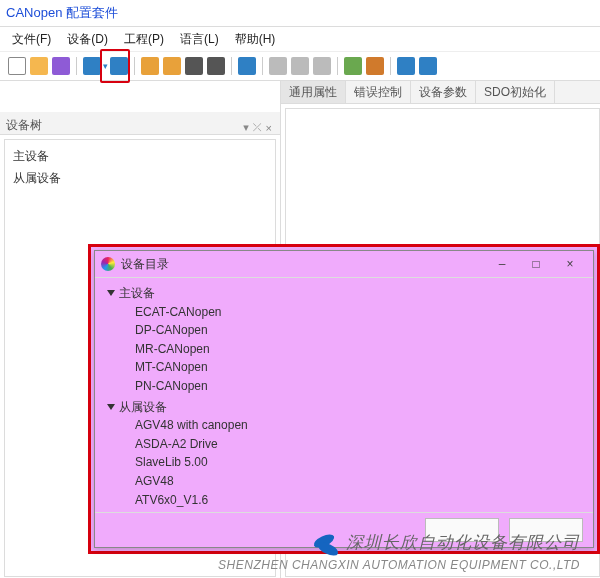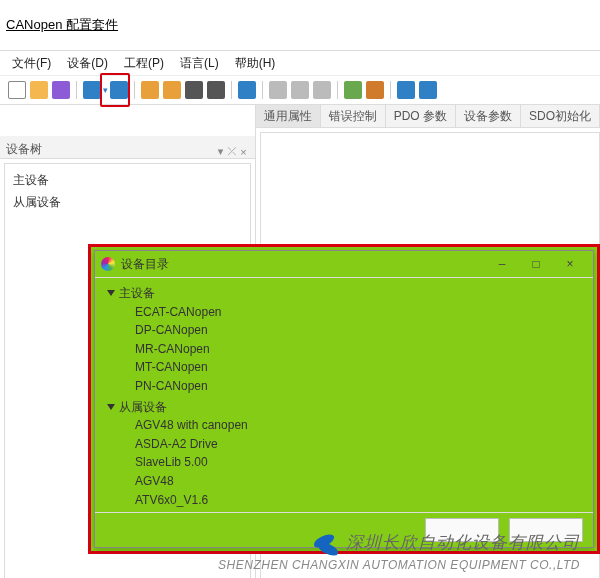--- a/index.html
+++ b/index.html
@@ -1,36 +1,36 @@
 <!DOCTYPE html>
 <html><head>
 <meta charset="utf-8">
 <style>
   html,body{margin:0;padding:0;width:600px;height:578px;overflow:hidden;
     font-family:"Microsoft YaHei","微软雅黑",Segoe UI,Arial,sans-serif;
     font-size:12px;color:#333;background:#fff;}
-  .titlebar{height:26px;line-height:26px;padding:12px 6px;background:#fff;border-bottom:1px solid #dcdcdc;color:#000000;font-size:13px;text-decoration:underline;}
+  .titlebar{height:26px;line-height:26px;padding:0 6px;background:#fff;border-bottom:1px solid #dcdcdc;color:#1d4ed8;font-size:13px;}
   .menubar{height:24px;display:flex;align-items:center;padding:0 4px;color:#222;}
   .menubar span{padding:0 8px;line-height:24px;}
   .toolbar{height:28px;display:flex;align-items:center;padding:0 6px;border-top:1px solid #eee;border-bottom:1px solid #dcdcdc;position:relative;}
   .tbtn{width:18px;height:18px;margin:0 2px;border-radius:2px;display:inline-block;}
   .tsep{width:1px;height:18px;background:#ccc;margin:0 4px;}
   .hi{position:absolute;top:-3px;left:100px;width:26px;height:30px;border:2px solid #d7000f;border-radius:2px;}
   .body{display:flex;height:calc(578px - 26px - 24px - 28px);}
   .devtree{width:280px;border-right:1px solid #dcdcdc;display:flex;flex-direction:column;}
   .pane-h{height:22px;background:#f3f3f3;border-bottom:1px solid #dcdcdc;display:flex;align-items:flex-end;padding:0 6px;color:#555;margin-top:31px;}
   .pane-h .sp{flex:1;}
   .pane-h .pin{font-size:11px;color:#888;margin:0 2px;}
   .tree{flex:1;border:1px solid #dcdcdc;margin:4px;background:#fff;padding:6px 8px;line-height:1.8;}
   .right{flex:1;display:flex;flex-direction:column;}
   .tabs{height:22px;background:#f3f3f3;border-bottom:1px solid #dcdcdc;display:flex;align-items:stretch;overflow:hidden;white-space:nowrap;}
   .tab{padding:0 8px;line-height:22px;border-right:1px solid #dcdcdc;color:#555;text-align:center;}
   .tab.active{background:#e5e5e5;}
   .right-body{flex:1;border:1px solid #dcdcdc;margin:4px 0 4px 4px;background:#fff;}
-  .dlg-frame{position:absolute;left:88px;top:244px;width:506px;height:304px;border:3px solid #d7000f;background:#84cc16;}
+  .dlg-frame{position:absolute;left:88px;top:244px;width:506px;height:304px;border:3px solid #d7000f;background:#f0abfc;}
   .dlg{position:absolute;left:3px;top:3px;right:3px;bottom:3px;border:1px solid #888;display:flex;flex-direction:column;box-shadow:0 2px 6px rgba(0,0,0,.2);}
   .dlg-tb{height:26px;display:flex;align-items:center;padding:0 6px;border-bottom:1px solid #ddd;}
   .dlg-tb .dicon{width:14px;height:14px;border-radius:50%;margin-right:6px;
     background:conic-gradient(#e91e63,#ffeb3b,#4caf50,#2196f3,#9c27b0,#e91e63);}
   .dlg-tb .ttl{flex:1;color:#333;}
   .wbtn{width:34px;height:20px;display:flex;align-items:center;justify-content:center;color:#444;}
   .dlg-body{flex:1;padding:6px 12px;line-height:1.55;overflow:hidden;}
   .dgrp{margin-bottom:2px;}
   .dgrp .hd{font-weight:normal;}
   .dtri{display:inline-block;width:0;height:0;border-left:4px solid transparent;border-right:4px solid transparent;border-top:6px solid #333;margin:0 4px 1px 0;}
@@ -99,21 +99,20 @@
     </div>
     <div class="tree">
       <div>主设备</div>
       <div>从属设备</div>
     </div>
   </div>
   <div class="right">
     <div class="tabs" id="tabs">
         <div class="tab active">通用属性</div>
         <div class="tab">错误控制</div>
-        <div class="tab">PDO 参数</div>
         <div class="tab">设备参数</div>
         <div class="tab">SDO初始化</div>
       </div>
     <div class="right-body"></div>
   </div>
 </div>
 
 <div class="dlg-frame">
   <div class="dlg">
     <div class="dlg-tb">

